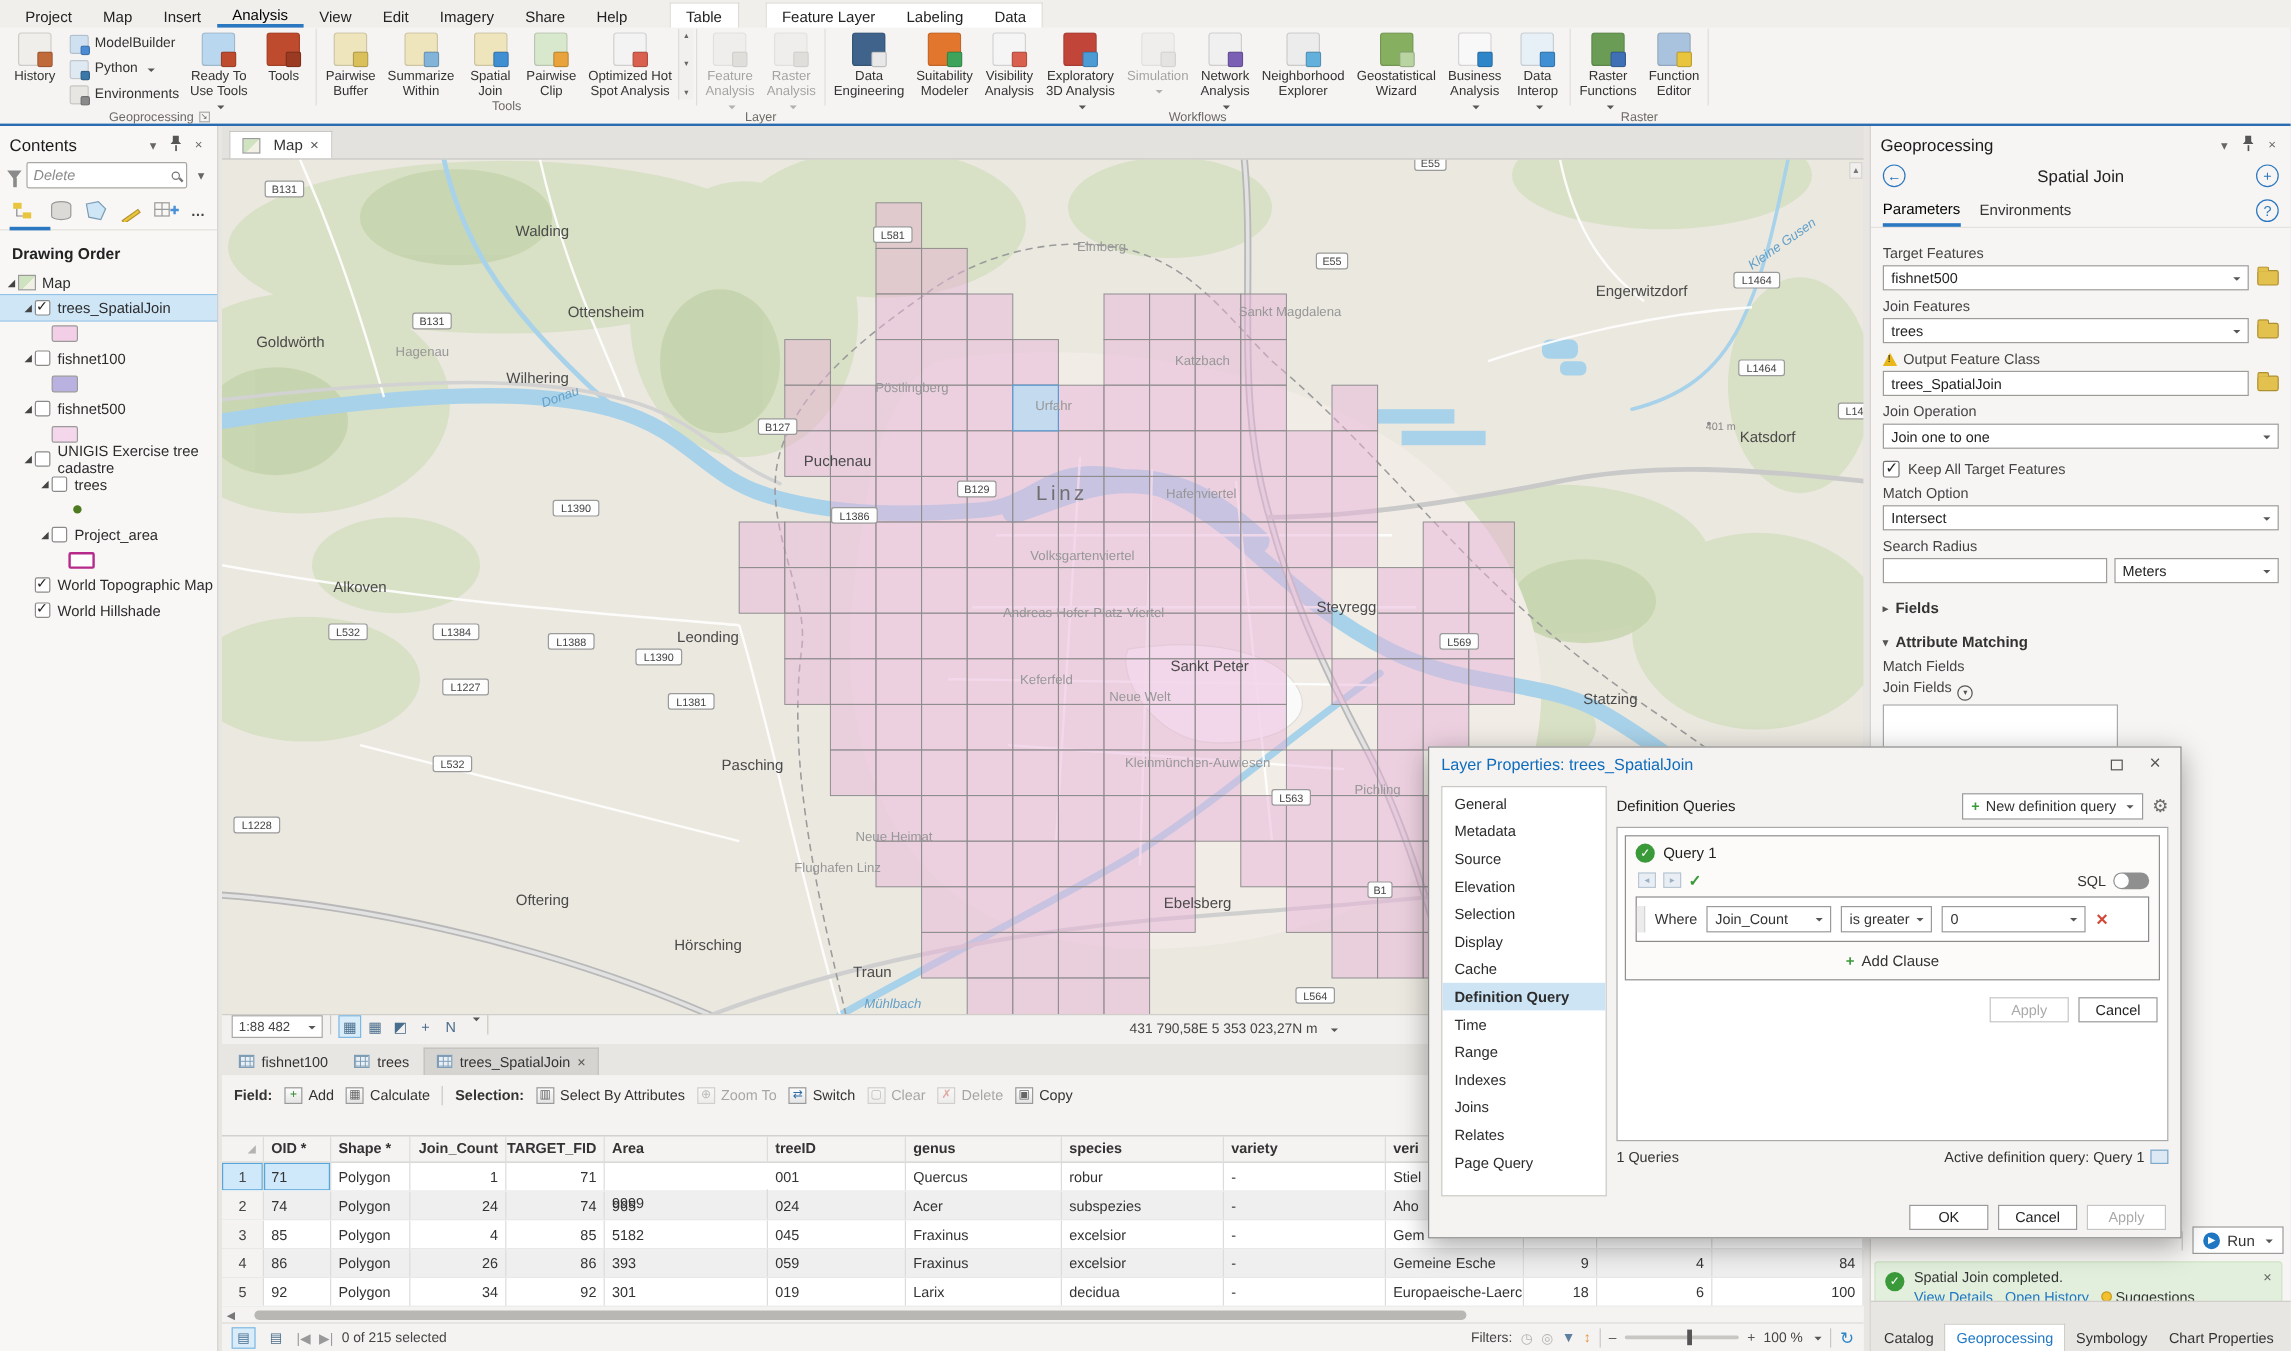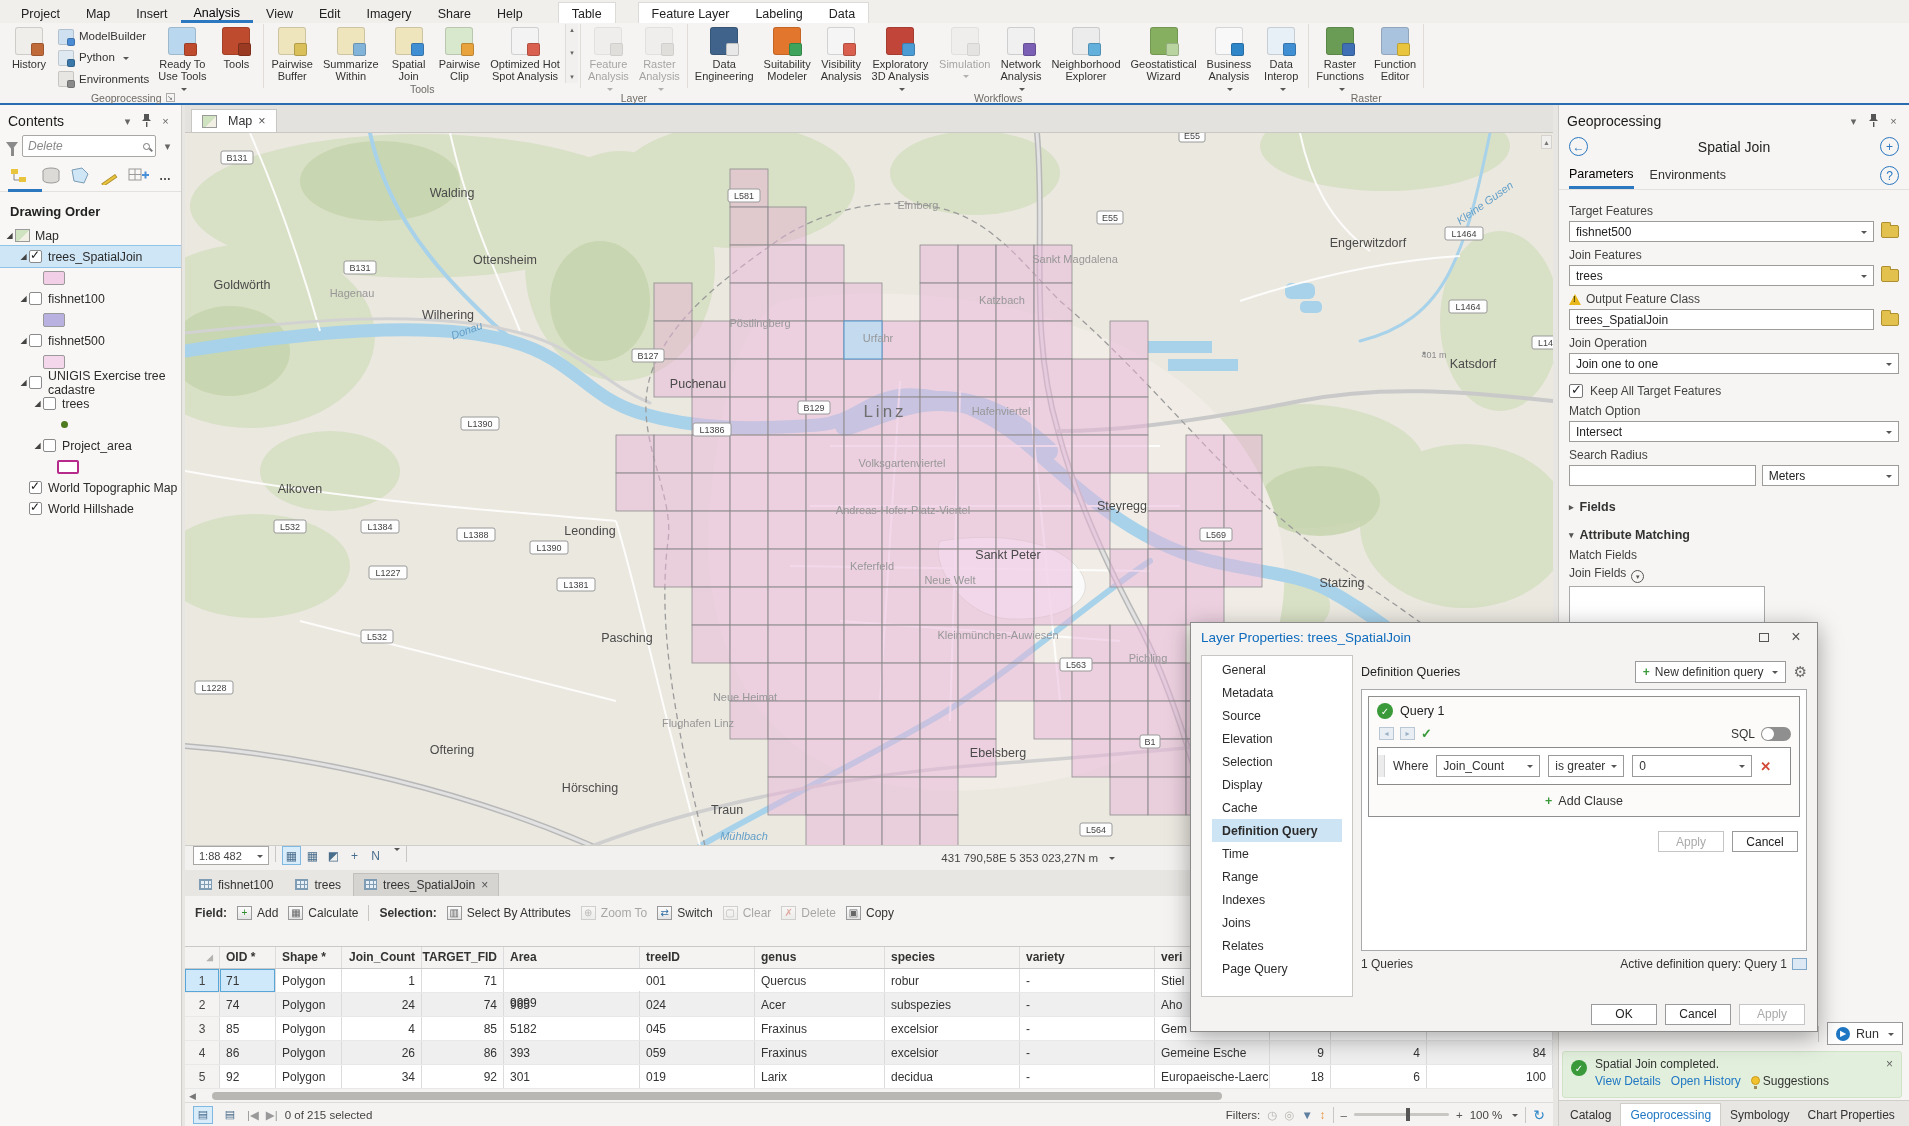--- a/index.html
+++ b/index.html
@@ -118,31 +118,31 @@
 #runrow{position:absolute;left:0;right:6px;top:917px;display:flex;justify-content:flex-end;align-items:center;gap:8px}
 .runbtn{display:flex;align-items:center;gap:6px;border:1px solid #9a9a9a;background:#fff;height:23px;padding:0 8px;font-size:12.5px}
 .play{width:14px;height:14px;border-radius:50%;background:#1f77c4;color:#fff;font-size:8px;display:flex;align-items:center;justify-content:center}
 #toast{position:absolute;left:3px;right:7px;top:946px;height:47px;background:#e2efdc;border:1px solid #cfe3c5;border-radius:3px;display:flex;padding:5px 8px;gap:8px;font-size:12px}
 .gchk{width:16px;height:16px;border-radius:50%;background:#3a9a3a;color:#fff;font-size:10px;display:flex;align-items:center;justify-content:center;margin-top:3px;flex:none}
 #toast .tbody{flex:1}
 #toast .line2{display:flex;gap:10px;margin-top:3px;align-items:center}
 .link{color:#1f77c4}
 .bulb{width:9px;height:9px;border-radius:50%;background:#f2c12e;border:1px solid #c89a1d;position:relative;display:inline-block;margin-right:3px}
 .bulb::after{content:"";position:absolute;left:2.5px;top:9px;width:3px;height:3px;background:#9a8a5a}
-#dockbar{position:absolute;left:0;right:0;bottom:0;height:26px;background:#e8e6e3;border-top:1px solid #d0cec9;display:flex;align-items:flex-end;padding-left:2px;font-size:12px}
+#dockbar{position:absolute;left:0;right:0;bottom:0;height:42px;background:#e8e6e3;border-top:1px solid #d0cec9;display:flex;align-items:flex-end;padding-left:2px;font-size:12px}
 .dtab{padding:4px 9px;color:#333}
 .dtab.active{background:#fff;color:#1f77c4;border:1px solid #d0cec9;border-bottom:none}
 
 #dlg{position:absolute;left:1190px;top:622px;width:628px;height:410px;background:#f4f3f1;border:1px solid #8a8a8a;box-shadow:0 6px 22px rgba(0,0,0,.35);z-index:50;display:flex;flex-direction:column}
 #dlgtitle{height:28px;display:flex;align-items:center;padding:0 10px;gap:10px}
 #dlgtitle .t{flex:1;color:#0f6cbd;font-size:13.5px}
 .winbtn{color:#555;font-size:13px;width:22px;text-align:center}
 .maxi{display:inline-block;width:10px;height:9px;border:1.5px solid #555}
 #dlgbody{flex:1;display:flex;padding:4px 10px 0;gap:8px}
-#dlgnav{width:152px;background:#fff;border:1px solid #c9c7c3;padding:2px 10px;overflow:hidden}
+#dlgnav{width:138px;background:#fff;border:1px solid #c9c7c3;padding:2px 0;overflow:hidden}
 .dnav{height:23px;display:flex;align-items:center;padding:0 10px;font-size:12.3px;color:#2c2c2c}
 .dnav.sel{background:#cde4f5;font-weight:bold}
 #dlgcontent{flex:1;display:flex;flex-direction:column}
 .dchead{display:flex;align-items:center;margin:6px 0 6px;gap:8px}
 .dchead .lbl{flex:1;font-size:12.5px;color:#222}
 .newq{display:flex;align-items:center;gap:5px;border:1px solid #9a9a9a;background:#fff;height:22px;padding:0 7px;font-size:12px}
 .plusg{color:#3a9a3a;font-weight:bold}
 .gear{color:#6a6a6a;font-size:15px}
 #qcontainer{background:#fff;border:1px solid #a9a9a9;height:262px;position:relative}
 #qcard{margin:6px;border:1px solid #8f8f8f;background:#fcfbfa;padding:6px 8px 8px}

